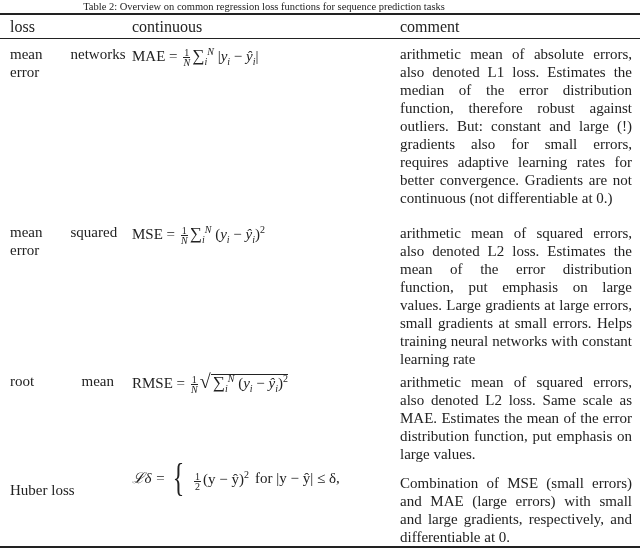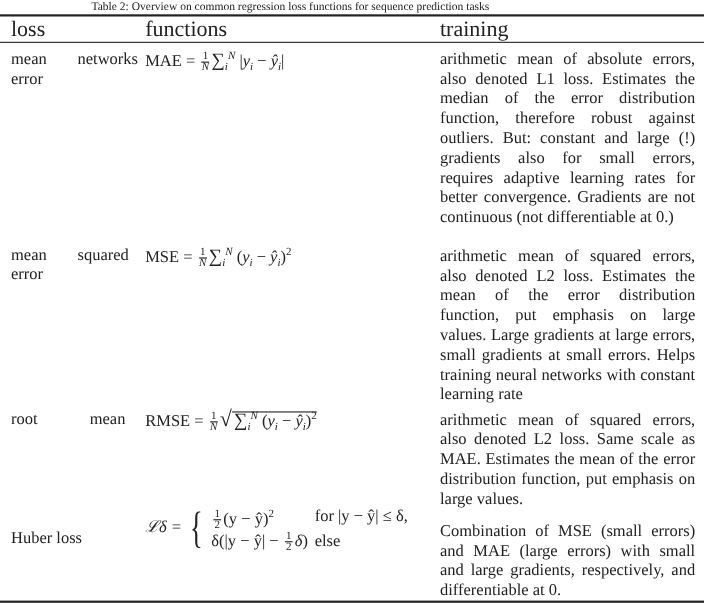--- a/index.html
+++ b/index.html
@@ -4,21 +4,21 @@
 <style>
   html, body { margin:0; padding:0; background:#ffffff; }
   body { width:640px; height:549px; position:relative; overflow:hidden;
          font-family:"DejaVu Serif", "Liberation Serif", serif; color:#222; }
   .caption { position:absolute; top:0; left:0; width:528px; text-align:center;
              font-size:10.5px; line-height:13px; font-family:"Liberation Serif", serif; }
   .rule { position:absolute; left:0; width:640px; background:#222; }
   .rule.top { top:13px; height:2px; }
   .rule.mid { top:38px; height:1px; }
   .rule.bot { top:546px; height:2px; }
-  .hdr { position:absolute; top:17px; font-family:"Liberation Serif", serif; font-size:20px; line-height:20px; }
+  .hdr { position:absolute; top:17px; font-family:"Liberation Serif", serif; font-size:16px; line-height:20px; }
   .cell { position:absolute; font-family:"Liberation Serif", serif; font-size:15px; line-height:18px; }
   .loss { left:10px; width:104px; text-align:justify; text-align-last:left; }
   .loss .l1 { display:flex; justify-content:space-between;gap:28px; }
   .def { left:132px; white-space:nowrap; }
   .cmt { left:400px; width:232px; text-align:justify; }
   .frac { display:inline-block; vertical-align:middle; text-align:center; font-size:10px; line-height:9px; margin:0 2px; }
   .frac span { display:block; }
   .frac .num { border-bottom:1px solid #222; padding:0 1px; }
   i { font-style:italic; }
   sup, sub { font-size:10px; }
@@ -28,22 +28,22 @@
   .cases { display:inline-block; vertical-align:middle; }
   .cases table { border-collapse:collapse; }
   .cases td { padding:0 6px 0 0; font-size:15px; line-height:20px; white-space:nowrap; }
 </style>
 </head>
 <body>
 
 <div class="caption">Table 2: Overview on common regression loss functions for sequence prediction tasks</div>
 <div class="rule top"></div>
 <div class="hdr" style="left:10px">loss</div>
-<div class="hdr" style="left:132px">functions</div>
-<div class="hdr" style="left:400px">training</div>
+<div class="hdr" style="left:132px">continuous</div>
+<div class="hdr" style="left:400px">comment</div>
 <div class="rule mid"></div>
 
 <div class="cell loss" style="top:45px">
   <div class="l1">
       <span>mean</span>
       <span>networks</span>
     </div>
   <div>error</div>
 </div>
 <div class="cell def" style="top:43px">
@@ -83,23 +83,19 @@
 <div class="cell def" style="top:458px">
   <span style="vertical-align:middle;font-style:italic">ℒδ =</span>
   <span class="brace">{</span>
   <span class="cases">
     <table>
       <tbody>
           <tr>
         <td><span class="frac"><span class="num">1</span><span>2</span></span><span>(y − ŷ)</span><sup>2</sup></td>
         <td>for |y − ŷ| ≤ δ,</td>
       </tr>
-      <tr>
-        <td><span>δ(|y − ŷ| − </span><span class="frac"><span class="num">1</span><span>2</span></span><i>δ</i>)</td>
-        <td>else</td>
-      </tr>
     </tbody>
       </table>
   </span>
 </div>
 <div class="cell cmt" style="top:474px">Combination of MSE (small errors) and MAE (large errors) with small and large gradients, respectively, and differentiable at 0.</div>
 
 <div class="rule bot"></div>
 
 </body></html>

